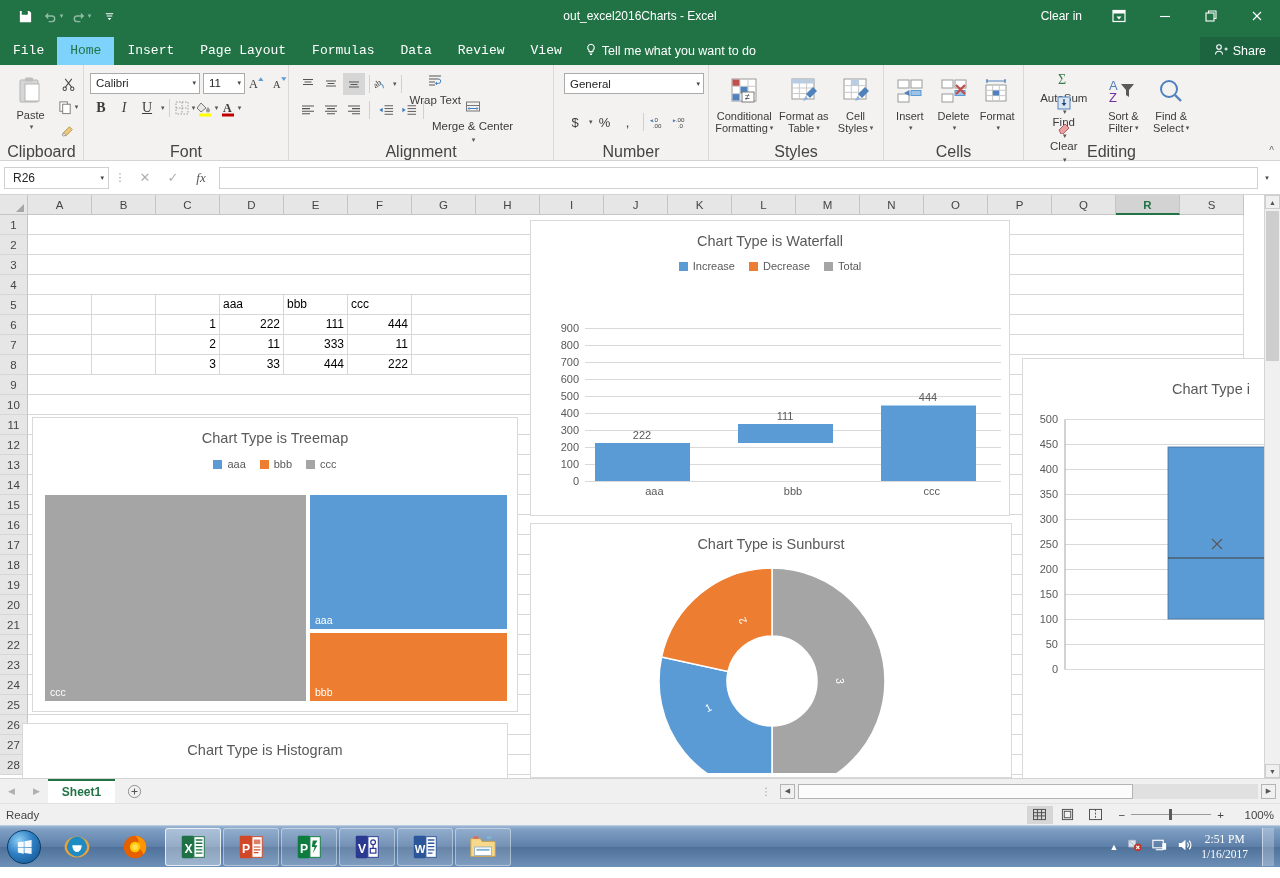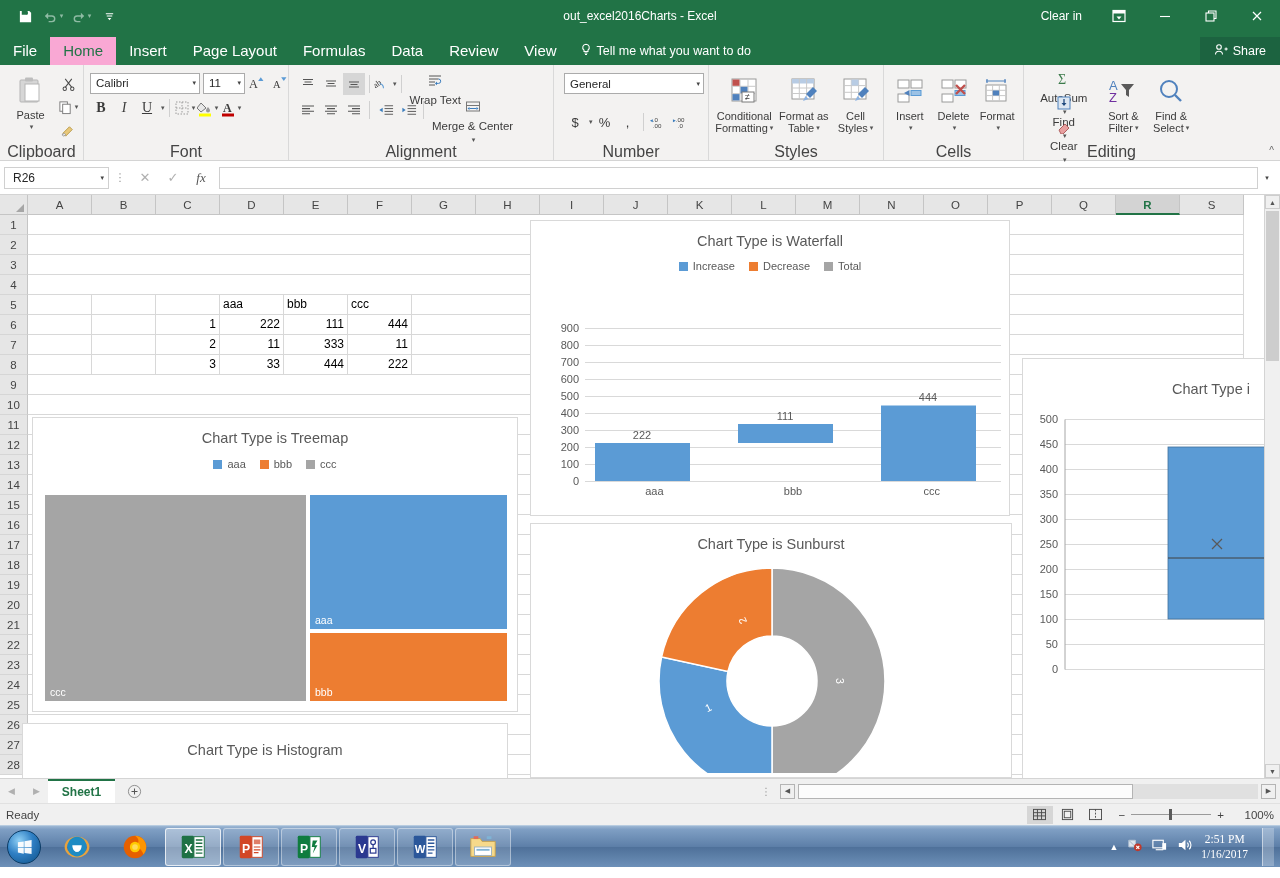--- a/index.html
+++ b/index.html
@@ -33,24 +33,24 @@
   .tb-icon {
     width: 46px; height: 32px; display: flex; align-items: center;
     justify-content: center; color: #fff; font-size: 14px;
   }
   
   .ribbon-tabs {
     height: 33px; background: #217346; display: flex; align-items: flex-end;
     position: relative;
   }
   .rtab {
-    height: 28px; line-height: 28px; padding: 0 13px; font-size: 15px;
-    color: #fff; white-space: nowrap;
-  }
-  .rtab.active { background: #f9a8d4; color: #217346; }
+    height: 28px; line-height: 28px; padding: 0 13px; font-size: 13px;
+    color: #fff; white-space: nowrap; font-family: Liberation Mono, monospace;
+  }
+  .rtab.active { background: #7dd3fc; color: #217346; }
   .tellme { display: flex; align-items: center; gap: 5px; padding: 0 10px;
     height: 28px; color: #fff; font-size: 12.5px; }
   .share-btn {
     margin-left: auto; height: 28px; display: flex; align-items: center;
     gap: 5px; padding: 0 14px; color: #fff; font-size: 12.5px;
     background: #1c6340;
   }
   
   .ribbon {
     height: 96px; background: #f3f2f1; border-bottom: 1px solid #d4d4d4;

